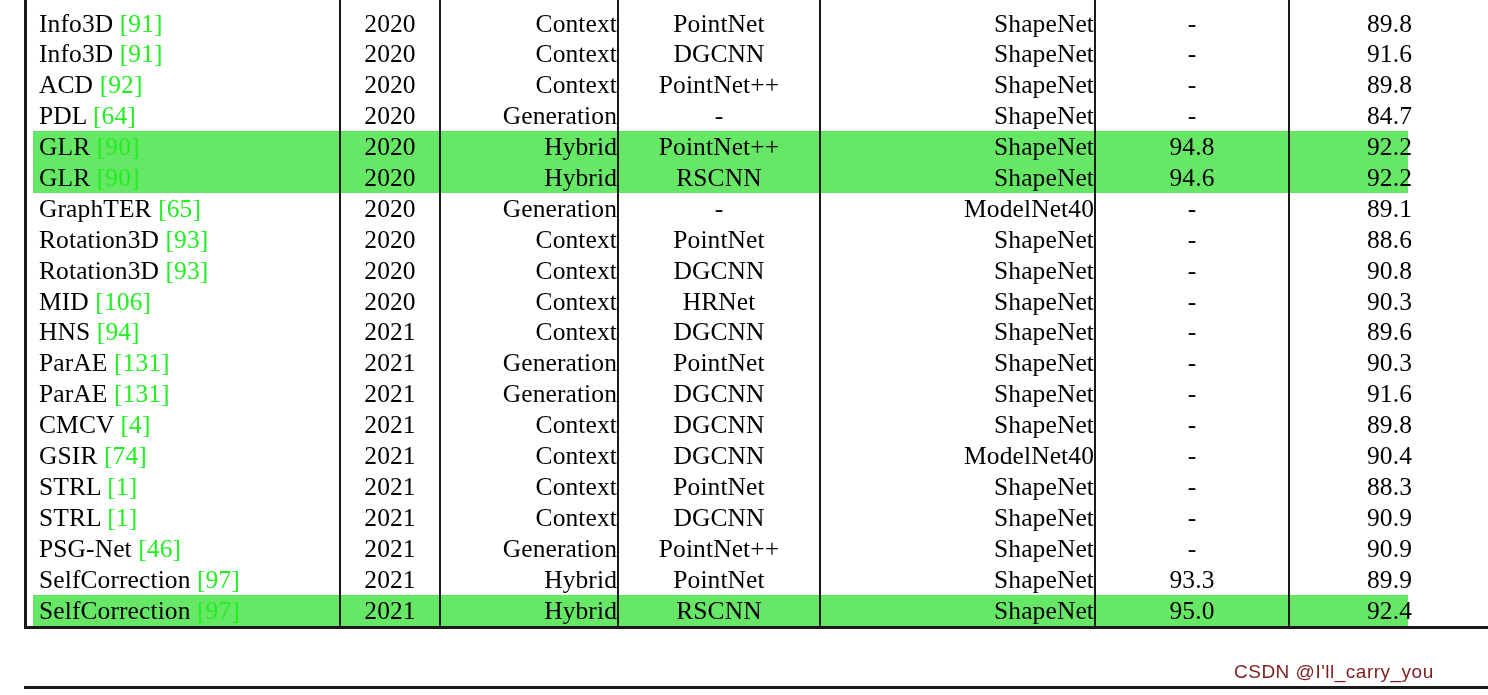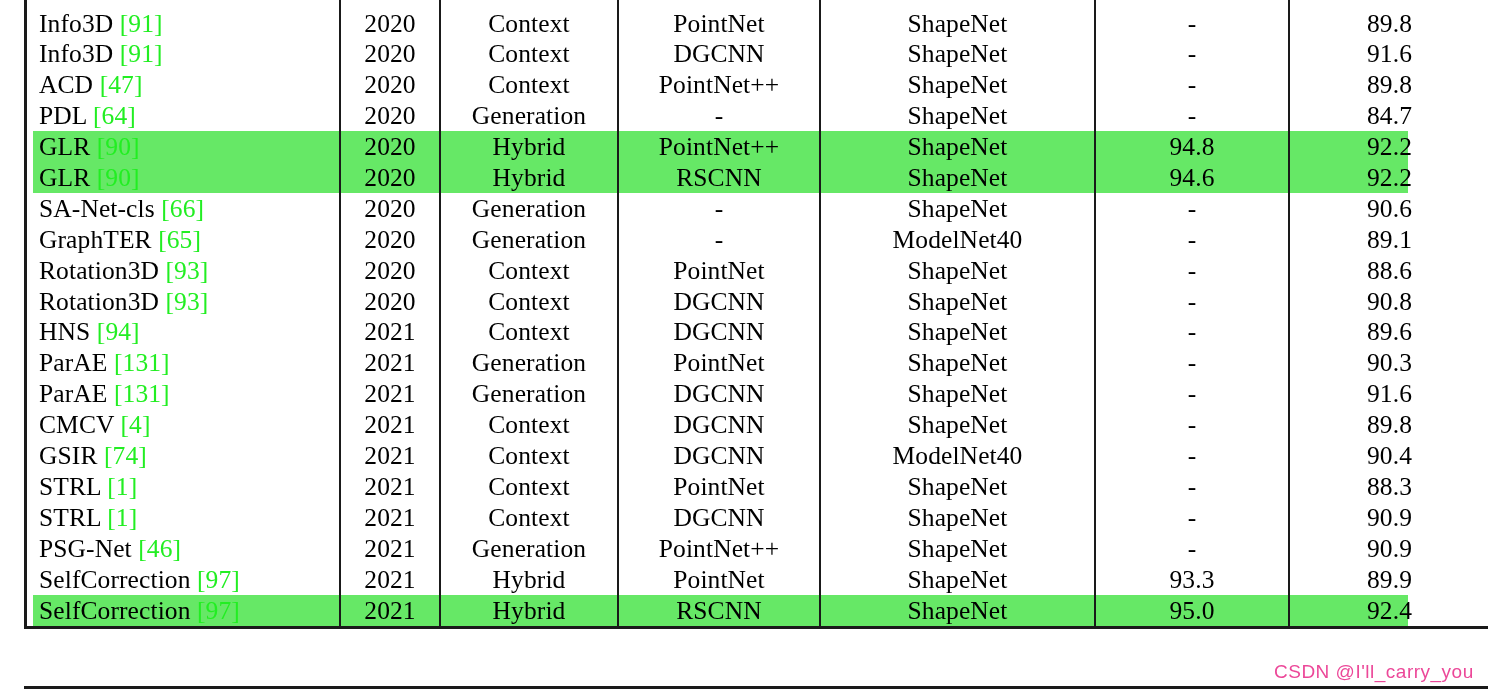--- a/index.html
+++ b/index.html
@@ -34,46 +34,46 @@
     text-align:center;
     vertical-align:middle;
     color:#000000;
     white-space:nowrap;
     overflow:hidden;
     letter-spacing:0.1px;
   }
   
   td.c0{ text-align:left; padding-left:12px; border-right:2.5px solid #1a1a1a; }
   td.c1{ border-right:2.5px solid #1a1a1a; }
-  td.c2{ border-right:2.5px solid #1a1a1a; }
+  td.c2{ border-right:2.5px solid #1a1a1a;text-align:right; }
   td.c3{ border-right:2.5px solid #1a1a1a; }
-  td.c4{ border-right:2.5px solid #1a1a1a; }
+  td.c4{ border-right:2.5px solid #1a1a1a;text-align:right; }
   td.c5{ border-right:2.5px solid #1a1a1a; }
   td.c6{ }
 
   tr.hl td{ background:#66e866; }
   tr.hl td.c0{ background:linear-gradient(to right,#ffffff 0,#ffffff 6px,#66e866 6px,#66e866 100%); }
   tr.hl td.c6{ background:linear-gradient(to right,#66e866 0,#66e866 118px,#ffffff 118px,#ffffff 100%); }
 
   tr.lastrow td{ border-bottom:3px solid #1a1a1a; }
 
   .cite{ color:#22ee22; }
 
   
   #bottomrule{
     position:absolute;
     left:12px; top:686px; width:1468px; height:3px; background:#1a1a1a;
   }
 
   #watermark{
     position:absolute;
-    left:1262px; top:661px;
+    left:1222px; top:661px;
     font-family:"Liberation Sans","DejaVu Sans",sans-serif;
     font-size:19px;
-    color:#ec4899;
+    color:#7f1d1d;
     white-space:nowrap;
     letter-spacing:0.5px;
     pointer-events:none;
   }
 </style>
 </head>
 <body>
 
 <div id="sheet">
 
@@ -110,21 +110,21 @@
           <tr>
             <td class="c0">Info3D <span class="cite">[91]</span></td>
             <td class="c1">2020</td>
             <td class="c2">Context</td>
             <td class="c3">DGCNN</td>
             <td class="c4">ShapeNet</td>
             <td class="c5">-</td>
             <td class="c6">91.6</td>
           </tr>
           <tr>
-            <td class="c0">ACD <span class="cite">[47]</span></td>
+            <td class="c0">ACD <span class="cite">[92]</span></td>
             <td class="c1">2020</td>
             <td class="c2">Context</td>
             <td class="c3">PointNet++</td>
             <td class="c4">ShapeNet</td>
             <td class="c5">-</td>
             <td class="c6">89.8</td>
           </tr>
           <tr>
             <td class="c0">PDL <span class="cite">[64]</span></td>
             <td class="c1">2020</td>
@@ -146,29 +146,20 @@
           <tr class="hl">
             <td class="c0">GLR <span class="cite">[90]</span></td>
             <td class="c1">2020</td>
             <td class="c2">Hybrid</td>
             <td class="c3">RSCNN</td>
             <td class="c4">ShapeNet</td>
             <td class="c5">94.6</td>
             <td class="c6">92.2</td>
           </tr>
           <tr>
-            <td class="c0">SA-Net-cls <span class="cite">[66]</span></td>
-            <td class="c1">2020</td>
-            <td class="c2">Generation</td>
-            <td class="c3">-</td>
-            <td class="c4">ShapeNet</td>
-            <td class="c5">-</td>
-            <td class="c6">90.6</td>
-          </tr>
-          <tr>
             <td class="c0">GraphTER <span class="cite">[65]</span></td>
             <td class="c1">2020</td>
             <td class="c2">Generation</td>
             <td class="c3">-</td>
             <td class="c4">ModelNet40</td>
             <td class="c5">-</td>
             <td class="c6">89.1</td>
           </tr>
           <tr>
             <td class="c0">Rotation3D <span class="cite">[93]</span></td>
@@ -180,20 +171,29 @@
             <td class="c6">88.6</td>
           </tr>
           <tr>
             <td class="c0">Rotation3D <span class="cite">[93]</span></td>
             <td class="c1">2020</td>
             <td class="c2">Context</td>
             <td class="c3">DGCNN</td>
             <td class="c4">ShapeNet</td>
             <td class="c5">-</td>
             <td class="c6">90.8</td>
+          </tr>
+          <tr>
+            <td class="c0">MID <span class="cite">[106]</span></td>
+            <td class="c1">2020</td>
+            <td class="c2">Context</td>
+            <td class="c3">HRNet</td>
+            <td class="c4">ShapeNet</td>
+            <td class="c5">-</td>
+            <td class="c6">90.3</td>
           </tr>
           <tr>
             <td class="c0">HNS <span class="cite">[94]</span></td>
             <td class="c1">2021</td>
             <td class="c2">Context</td>
             <td class="c3">DGCNN</td>
             <td class="c4">ShapeNet</td>
             <td class="c5">-</td>
             <td class="c6">89.6</td>
           </tr>

